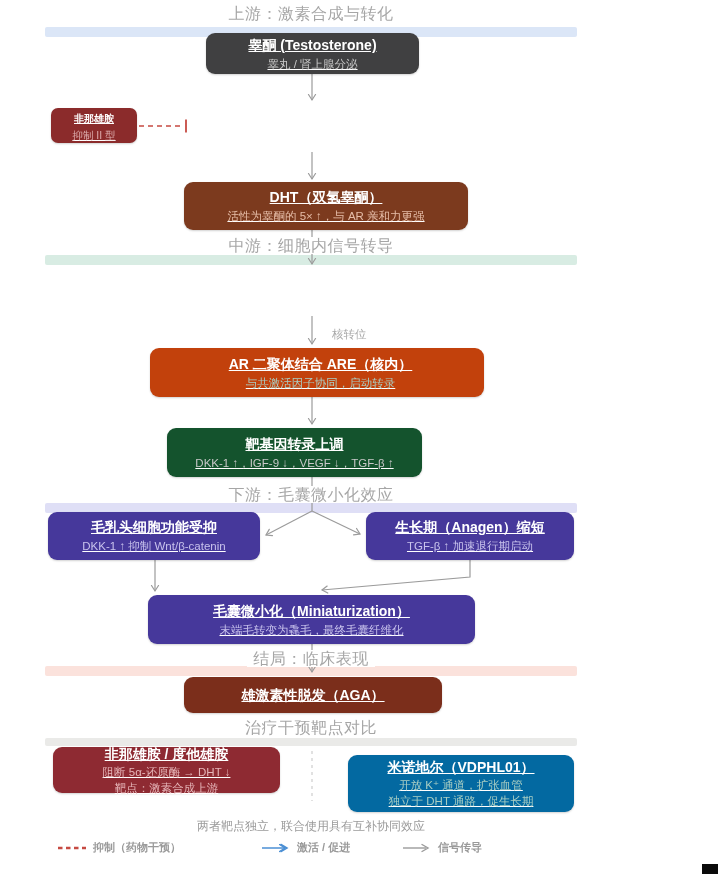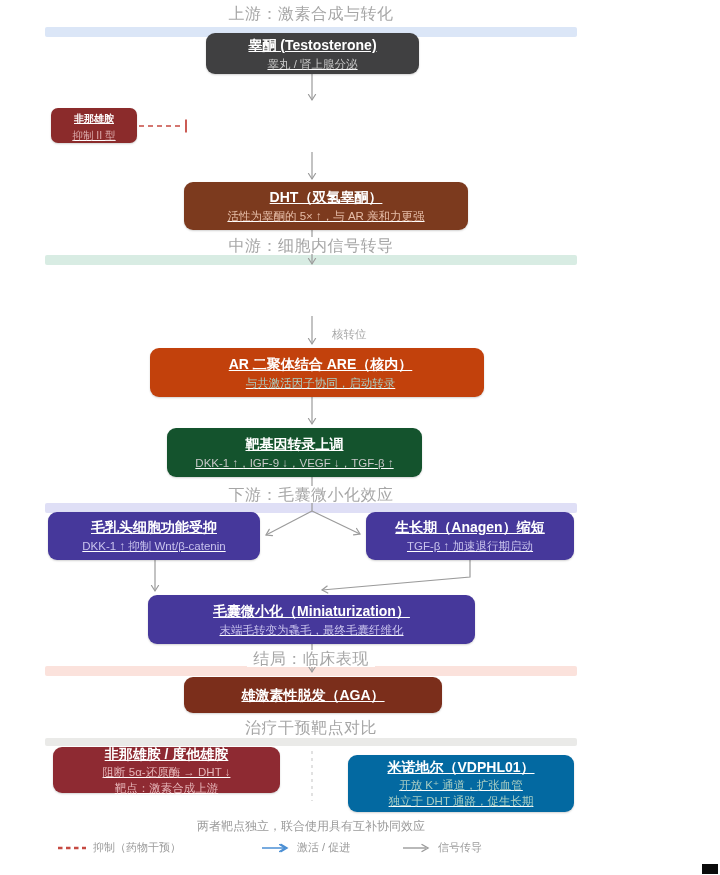--- a/index.html
+++ b/index.html
@@ -47,21 +47,21 @@
   .sub-red{color:#dcacac;}
   .edge-label{
     position:absolute;left:330px;top:327px;z-index:2;
     font-size:11.5px;color:#a8a8a8;background:#fff;padding:0 2px;
   }
   .footnote{
     position:absolute;left:45px;top:810px;width:532px;text-align:center;z-index:2;
     font-size:12px;color:#9a9a9a;margin-top:8px;
   }
   .legend{position:absolute;left:0;top:840px;width:720px;height:16px;z-index:2;}
-  .legend-item{position:absolute;display:flex;align-items:center;gap:6px;}
+  .legend-item{position:absolute;display:flex;align-items:center;gap:6px;font-weight:bold;}
   .li-inhibit{left:57px;} .li-activate{left:261px;} .li-signal{left:402px;}
   .legend-item .lt{font-size:11px;color:#9a9a9a;white-space:nowrap;}
   .corner-bar{position:absolute;left:702px;top:864px;width:16px;height:10px;background:#0a0a0a;z-index:3;}
 </style>
 </head>
 <body>
 
 <div id="canvas">
 
   <div class="band b1"></div>

